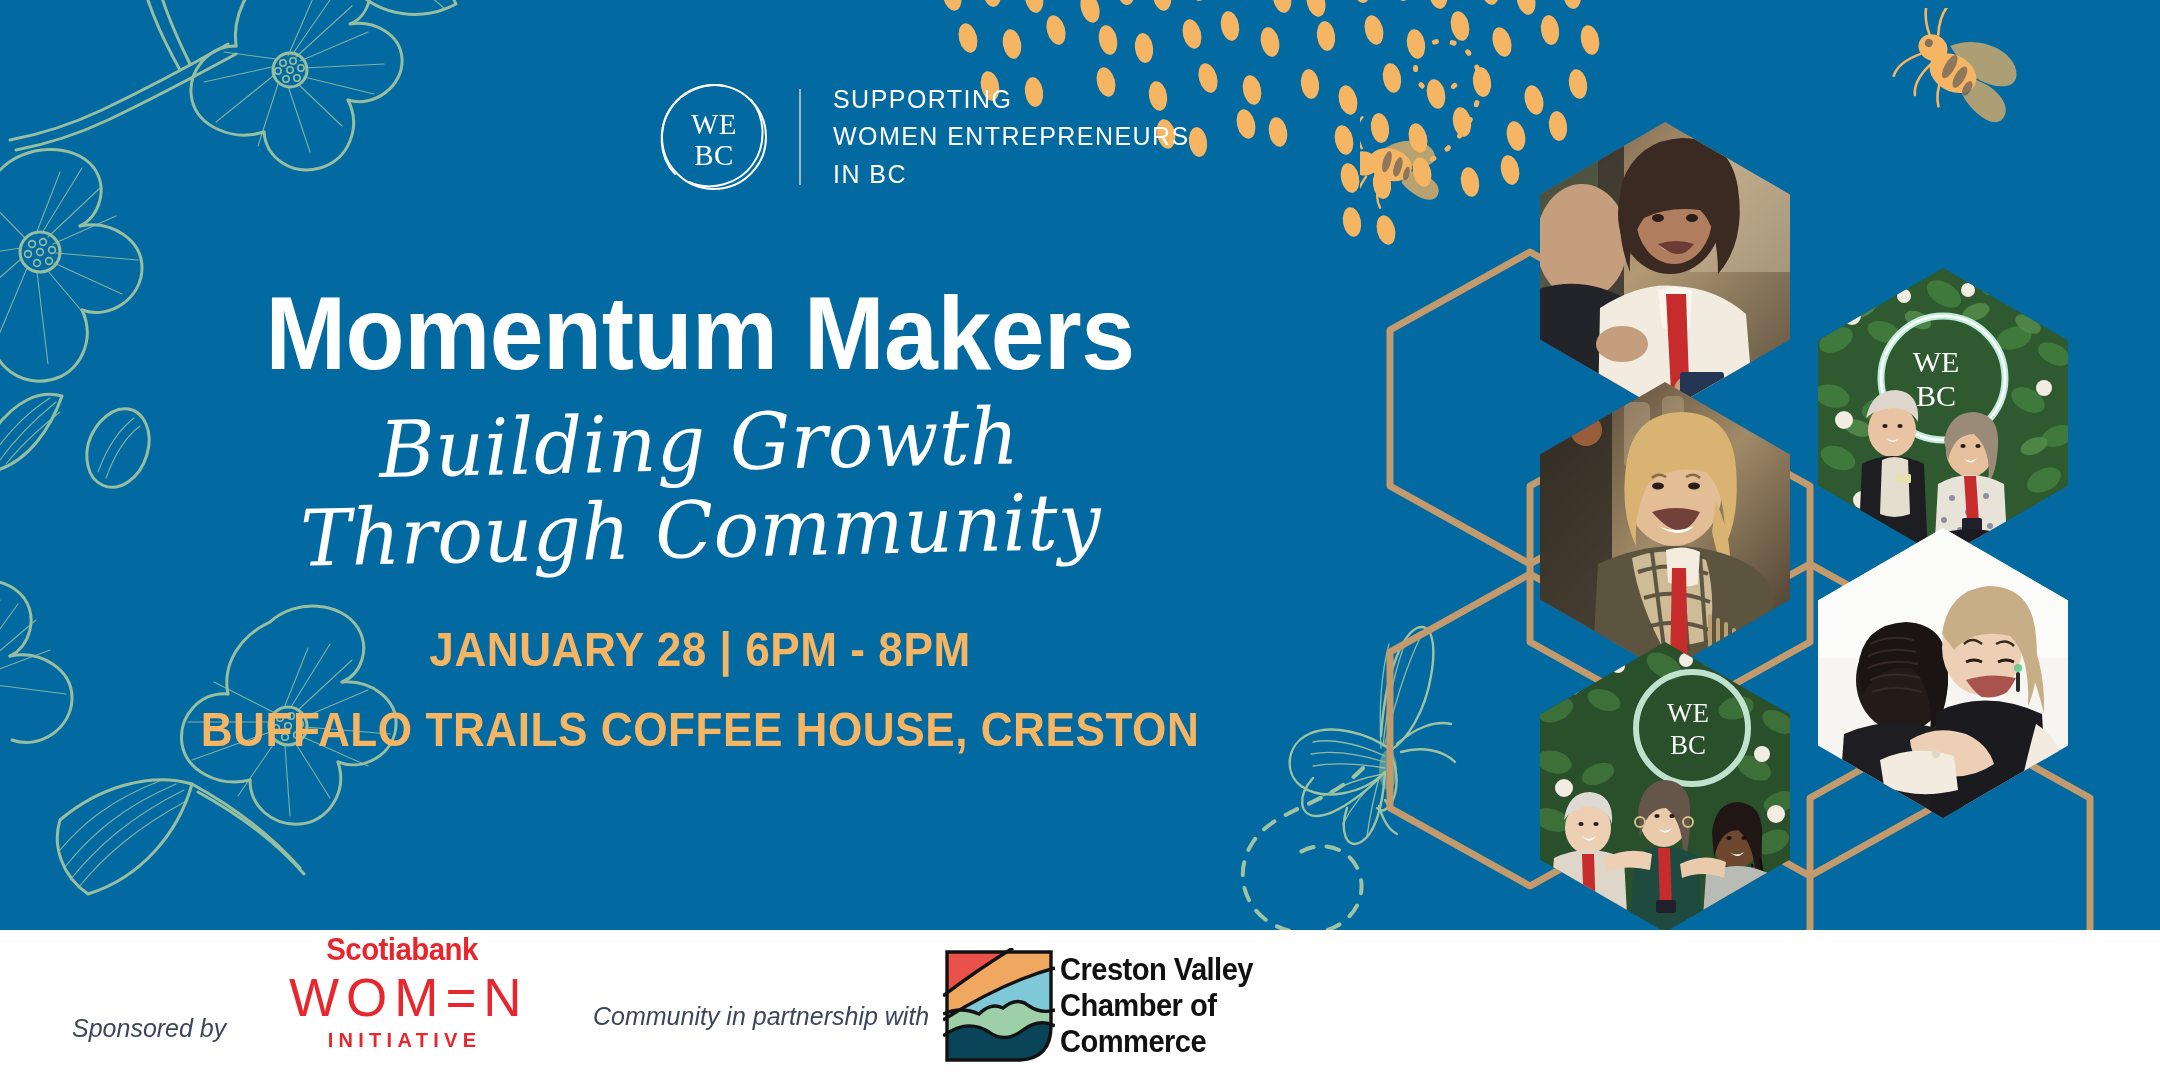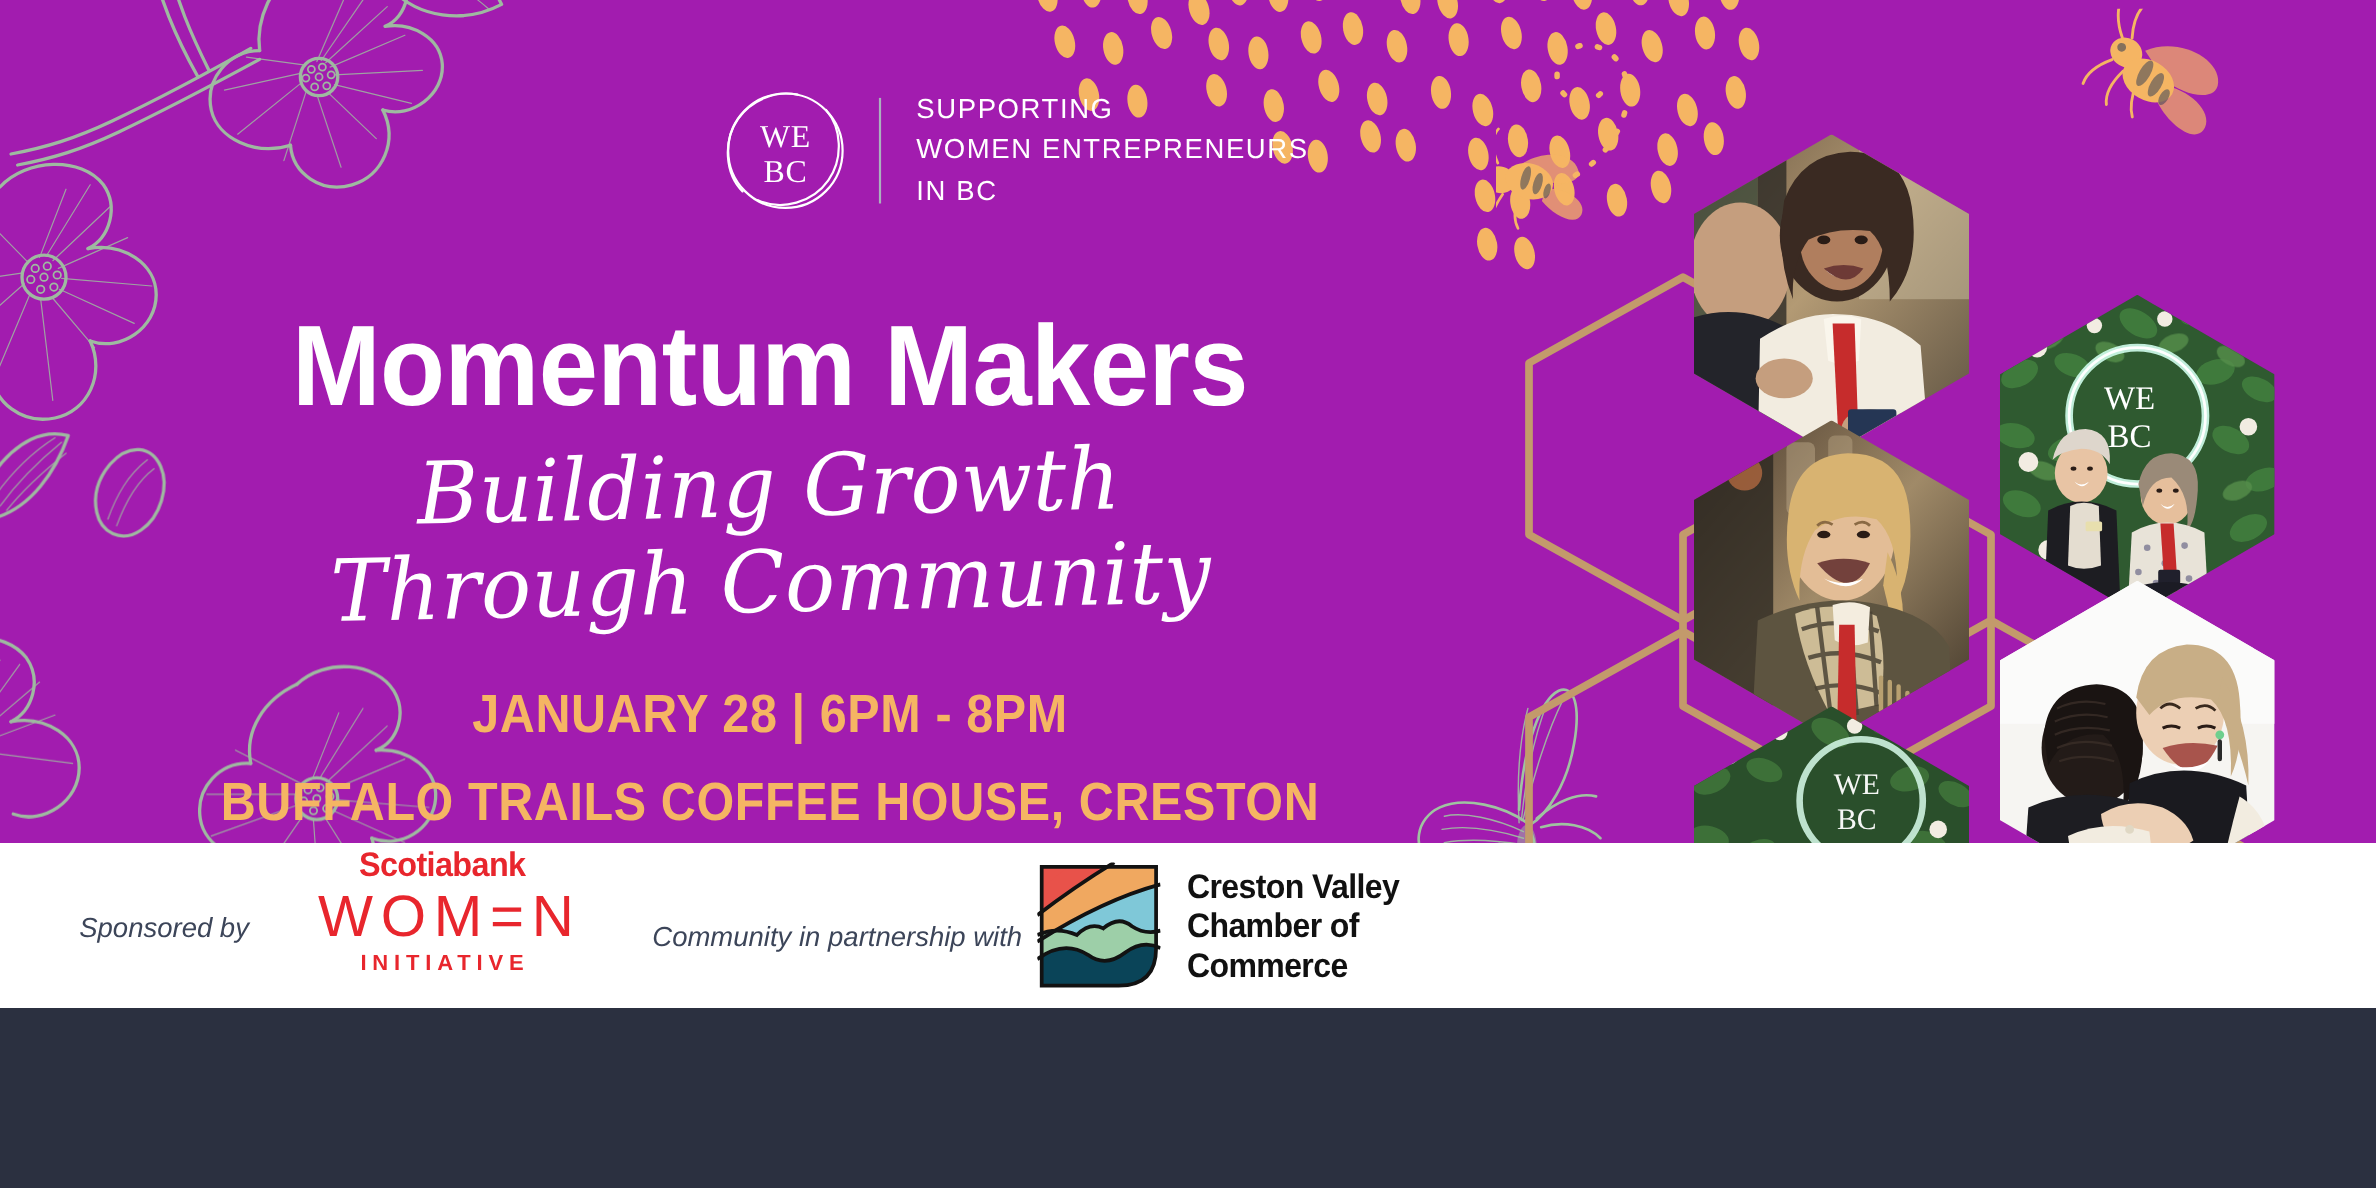--- a/index.html
+++ b/index.html
@@ -11,22 +11,22 @@
     width: 2160px;
     height: 1080px;
     overflow: hidden;
     font-family: "Liberation Sans", sans-serif;
   }
 
   
   .poster {
     position: relative;
     width: 2160px;
-    height: 916px;
-    background: #a21caf;
+    height: 1080px;
+    background: #0369a1;
     overflow: hidden;
   }
 
   
   .art-layer {
     position: absolute;
     inset: 0;
     pointer-events: none;
   }
   .art-layer svg { display: block; }
@@ -187,21 +187,21 @@
     align-items: center;
   }
   .footer-credit {
     color: #3c4559;
     font-family: "Liberation Sans", sans-serif;
     font-style: italic;
     font-size: 25px;
     font-weight: 400;
     white-space: nowrap;
   }
-  .credit-sponsor { position: absolute; left: 72px; top: 64px; }
+  .credit-sponsor { position: absolute; left: 72px; top: 84px; }
   .credit-partner { position: absolute; left: 593px; top: 72px; }
 
   
   .swi-logo {
     position: absolute;
     left: 282px;
     top: 4px;
     width: 240px;
     text-align: center;
     color: #e8262d;
@@ -234,21 +234,21 @@
     padding-left: 5px;
   }
 
   
   .cvcc-lockup {
     position: absolute;
     left: 943px;
     top: 18px;
     display: flex;
     align-items: center;
-    gap: 24px;
+    gap: 5px;
   }
   .cvcc-shield {
     width: 112px;
     height: 116px;
     flex: 0 0 auto;
   }
   .cvcc-name {
     color: #111111;
     font-family: "Liberation Sans", sans-serif;
     font-weight: 700;

